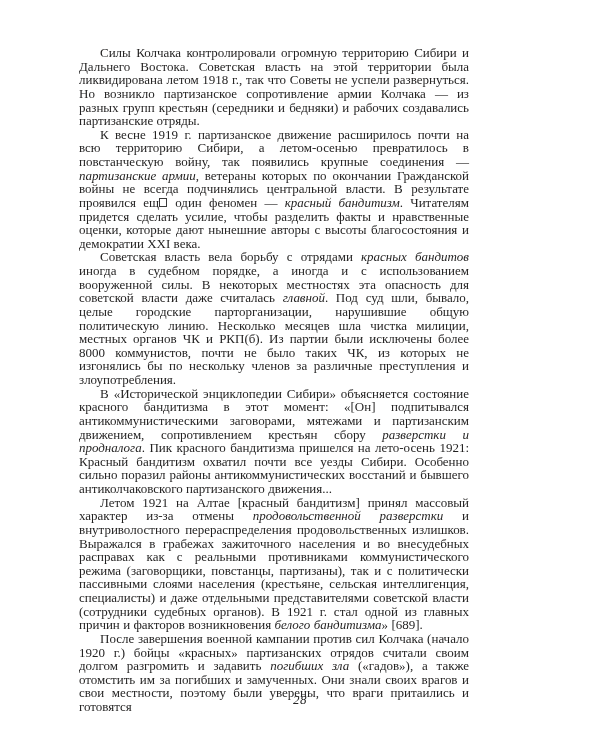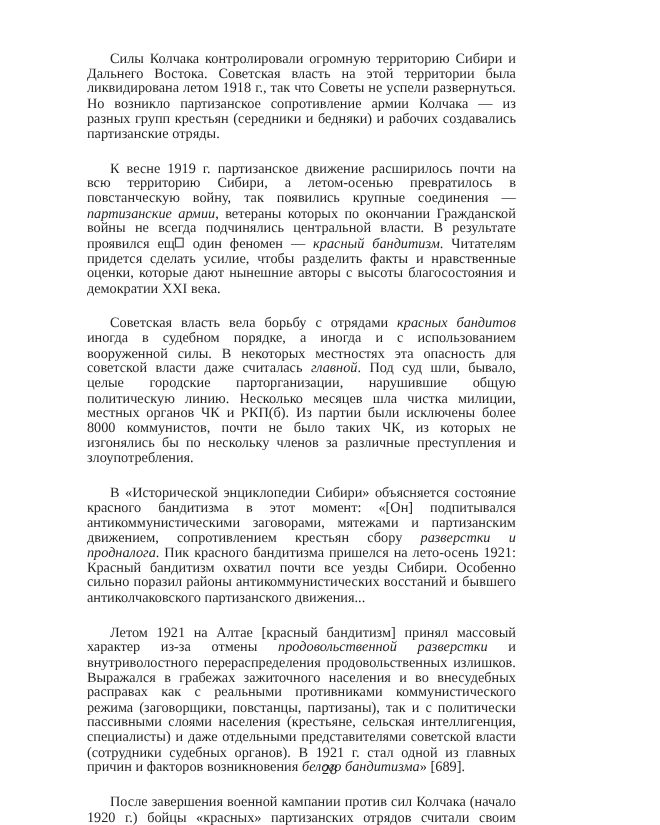--- a/index.html
+++ b/index.html
@@ -31,21 +31,21 @@
     text-indent: 21px;
     text-align: justify;
     font-size: 13px;
     line-height: 13.62px;
     letter-spacing: -0.01px;
     word-spacing: 0.1px;
     color: #201f1f;
     -webkit-font-smoothing: antialiased;
   }
   p.para + p.para {
-    margin-top: 18px;
+    margin-top: 0;
   }
   em {
     font-style: italic;
   }
   .missing-glyph {
     display: inline-block;
     width: 0.62em;
     height: 0.72em;
     border: 1px solid #3a3a3a;
     vertical-align: -0.02em;

